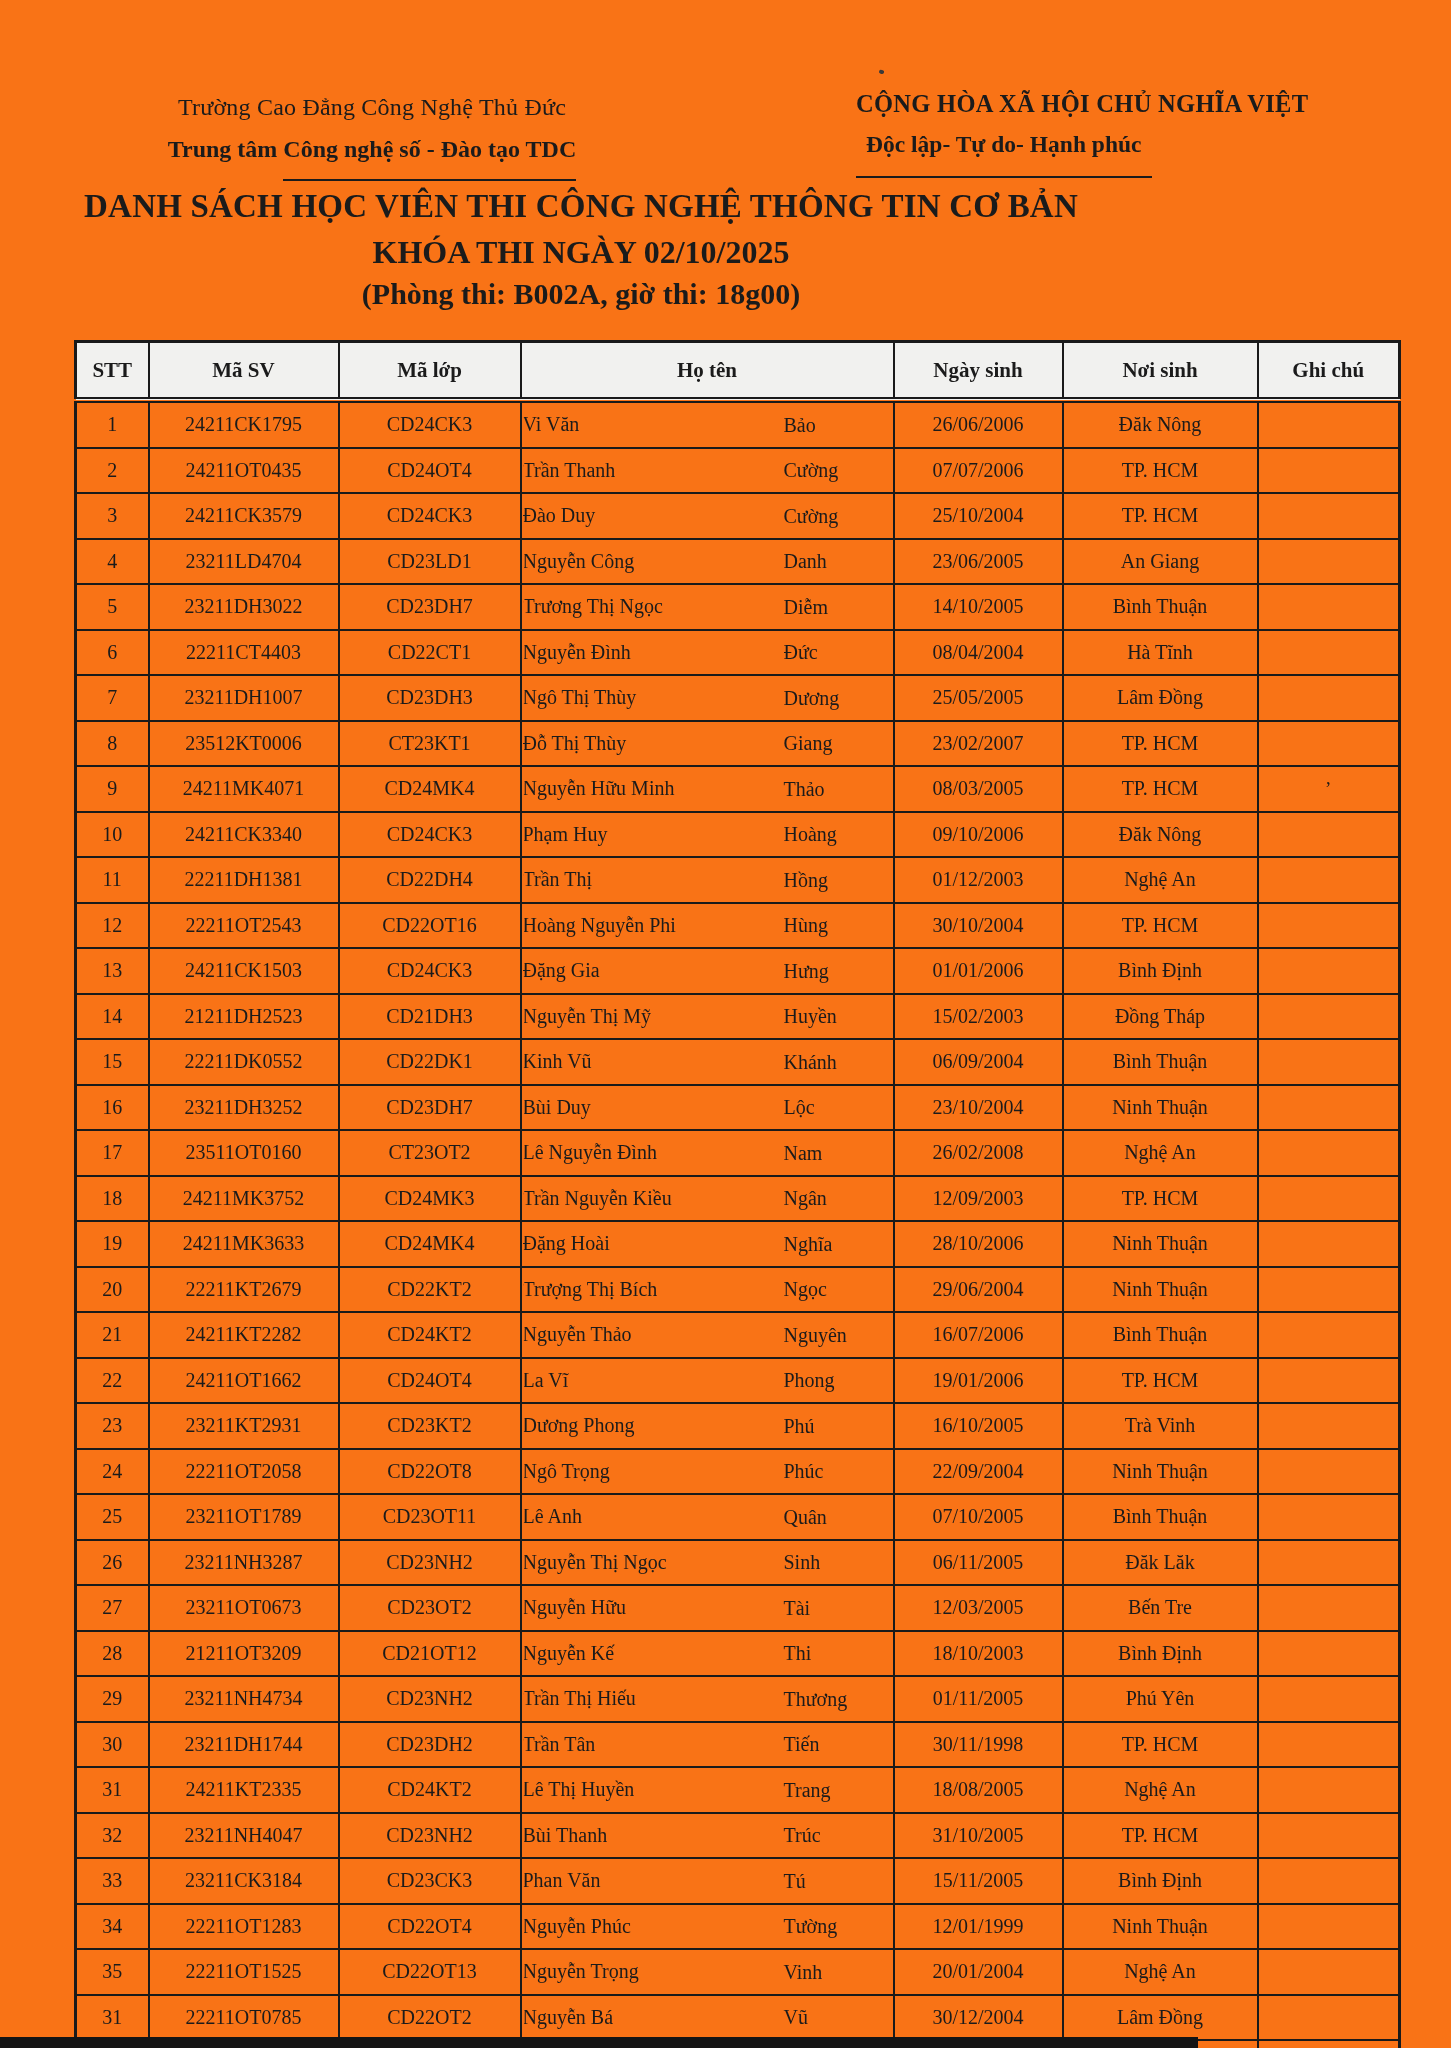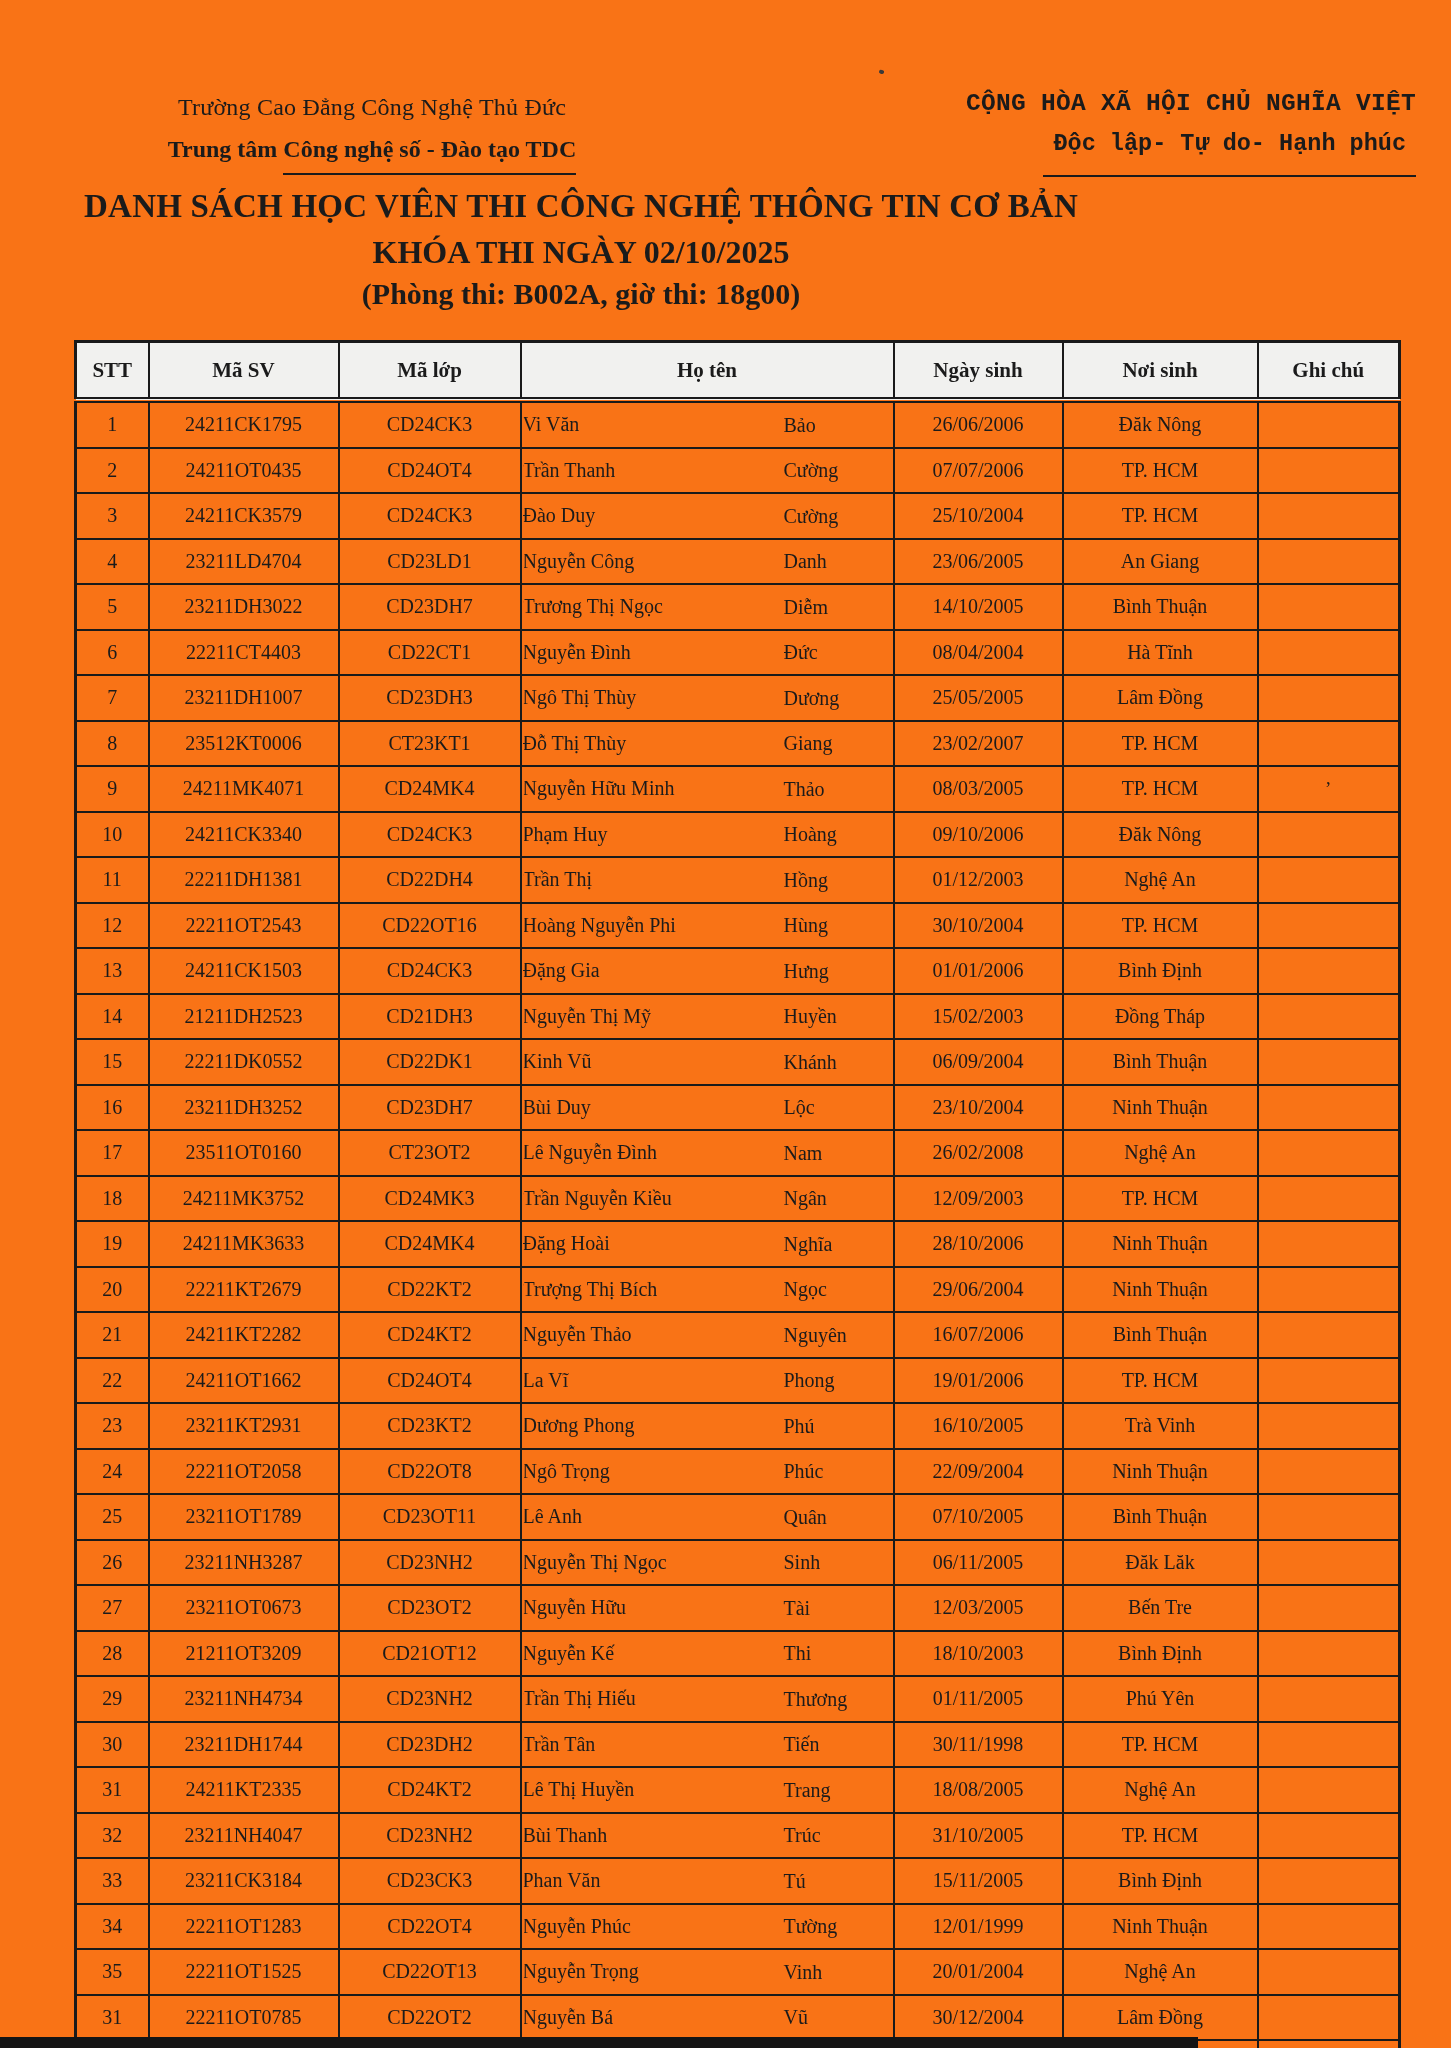--- a/index.html
+++ b/index.html
@@ -17,28 +17,27 @@
   .org-block {
     position: absolute;
     left: 92px; top: 94px;
     width: 560px;
     text-align: center;
   }
   .org-line1 { font-size: 24px; letter-spacing: 0.2px; }
   .org-line2 { font-size: 24px; font-weight: bold; margin-top: 15px; }
   .org-line2 .underlined {
     border-bottom: 2.5px solid #1b1b1b;
-    padding-bottom: 11px;
+    padding-bottom: 17px;
   }
   .national-block {
     position: absolute;
     left: 856px; top: 90px;
     width: 560px;
-    text-align: right;
-    font-family: Liberation Mono, monospace;
+    text-align: left;
   }
   .nat-line1 { font-size: 24.5px; font-weight: bold; letter-spacing: 0.3px; }
   .nat-line2 {
     display: inline-block;
     font-size: 23.5px; font-weight: bold;
     margin-top: 13px;
     border-bottom: 2.5px solid #1b1b1b;
     padding: 0 10px 18px 10px;
   }
 

